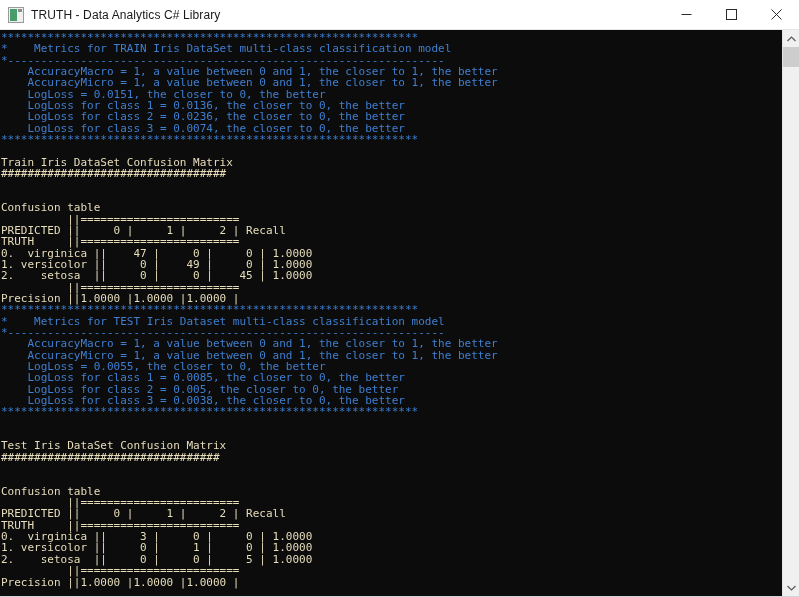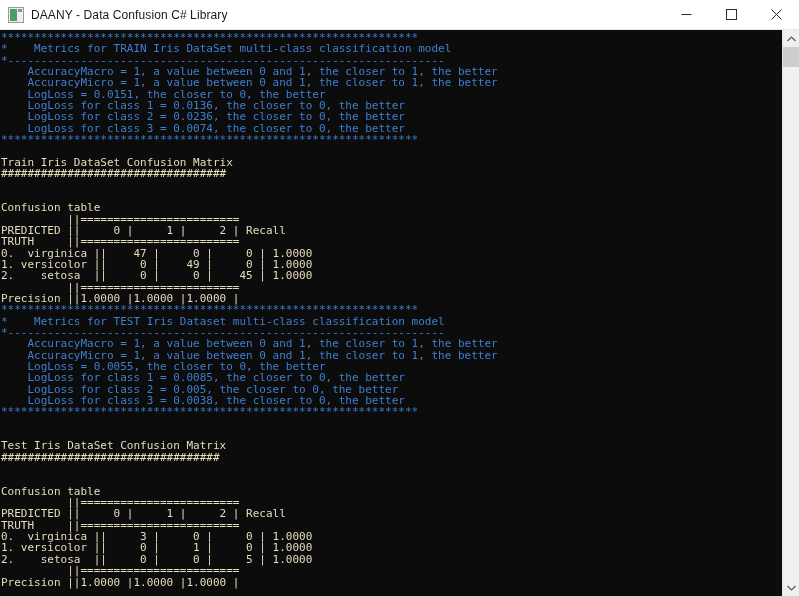--- a/index.html
+++ b/index.html
@@ -150,21 +150,21 @@
   }
 </style>
 </head>
 <body>
 
 <div class="window">
 
   <div class="titlebar">
     <div class="title-left">
       <span class="app-icon"></span>
-      <span class="title-text">DAANY - Data Confusion C# Library</span>
+      <span class="title-text">TRUTH - Data Analytics C# Library</span>
     </div>
     <div class="title-buttons">
       <div class="tbtn">
         <svg width="11" height="11" viewBox="0 0 11 11">
             <line x1="0.5" y1="5.5" x2="10.5" y2="5.5" stroke="#2b2b2b" stroke-width="1"></line>
           </svg>
       </div>
       <div class="tbtn">
         <svg width="11" height="11" viewBox="0 0 11 11">
             <rect x="0.5" y="0.5" width="10" height="10" fill="none" stroke="#2b2b2b" stroke-width="1"></rect>

